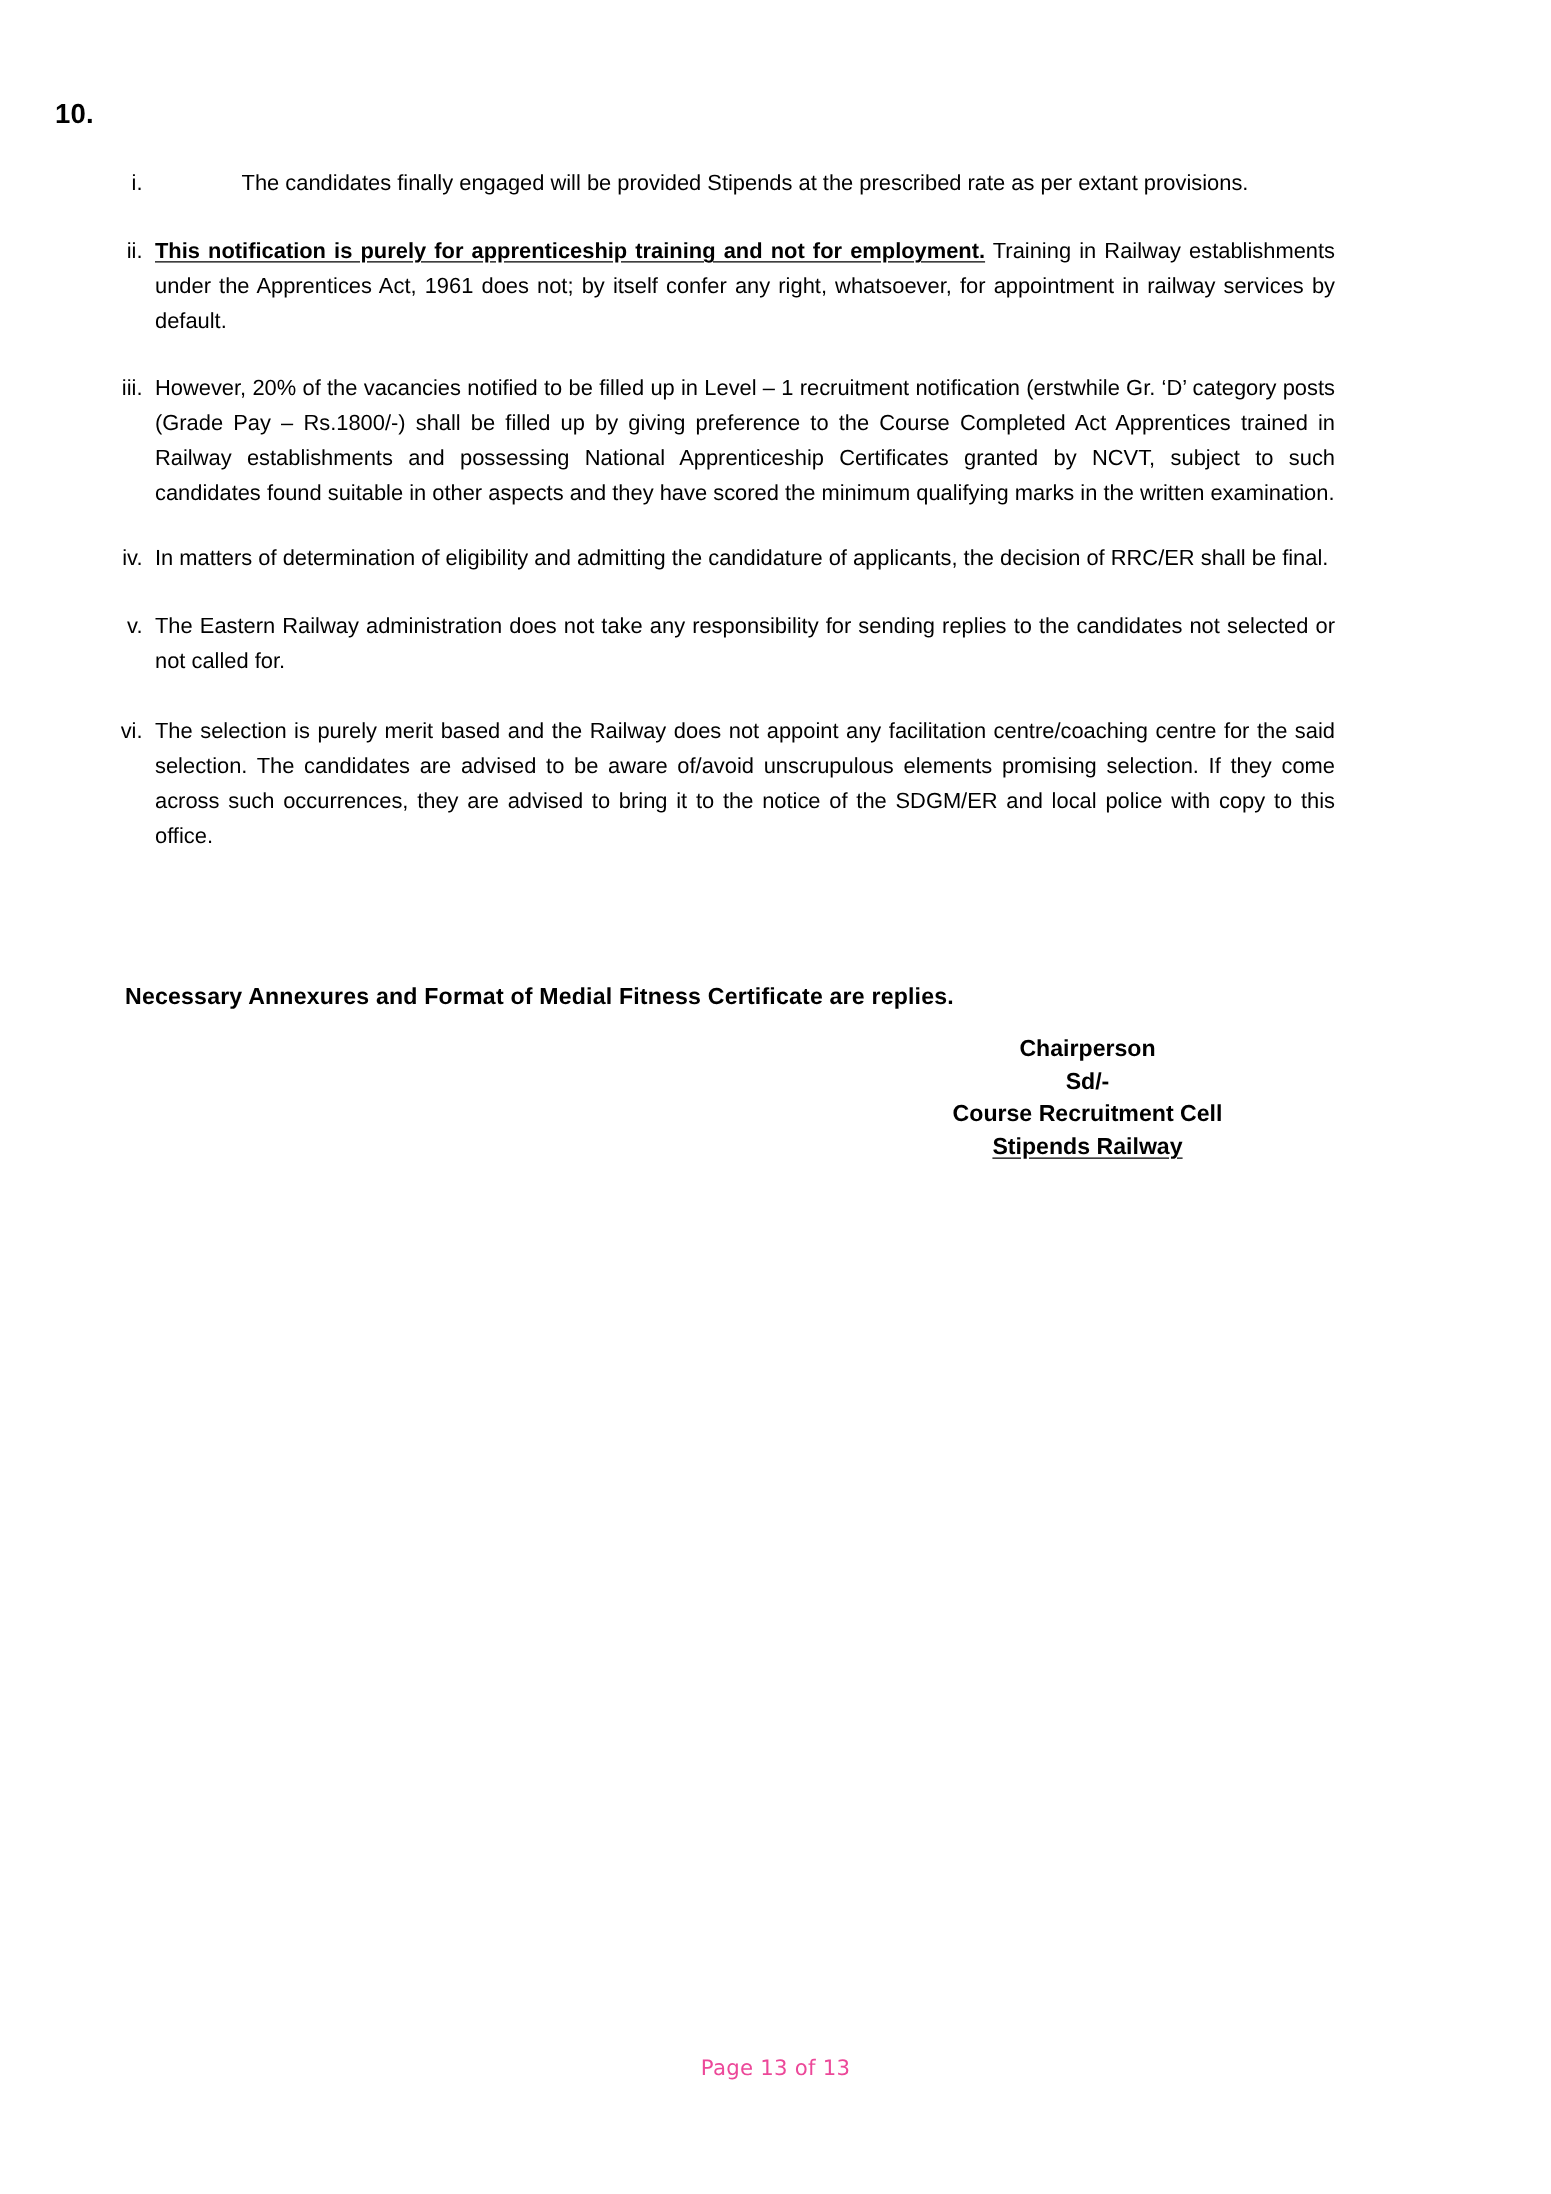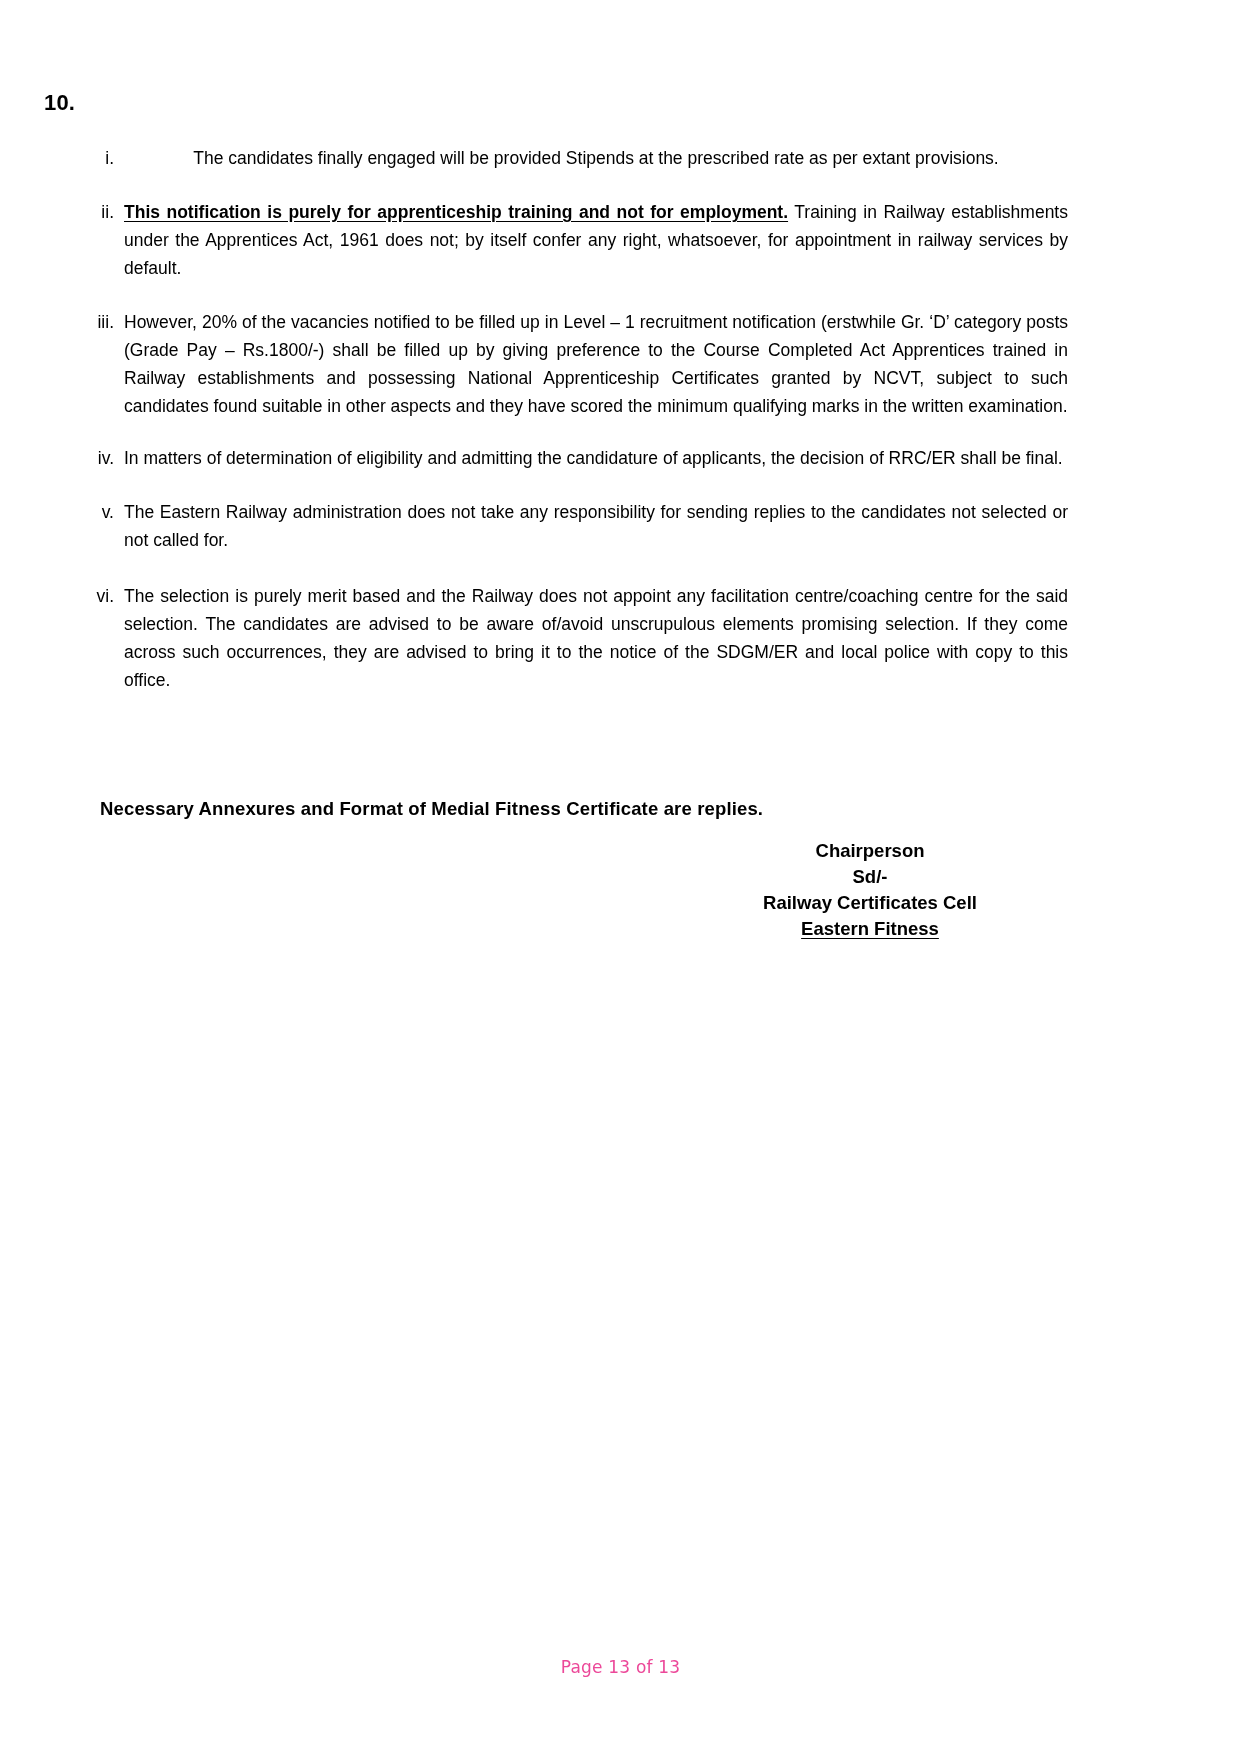--- a/index.html
+++ b/index.html
@@ -9,21 +9,21 @@
     background: #ffffff;
   }
   body {
     font-family: "Liberation Sans", sans-serif;
     color: #000000;
   }
   .page {
     position: relative;
     width: 1241px;
     height: 1696px;
-    margin: 16px auto;
+    margin: 4px auto;
     background: #ffffff;
     box-sizing: border-box;
     overflow: hidden;
   }
 
   
   .section-heading {
     position: absolute;
     top: 74px;
     left: 44px;
@@ -183,21 +183,21 @@
       <span class="roman-body">The selection is purely merit based and the Railway does not appoint any facilitation centre/coaching centre for the said selection. The candidates are advised to be aware of/avoid unscrupulous elements promising selection. If they come across such occurrences, they are advised to bring it to the notice of the SDGM/ER and local police with copy to this office.</span>
     </div>
 
   </div>
 
   <div class="annexure-note">Necessary Annexures and Format of Medial Fitness Certificate are replies.</div>
 
   <div class="signature-block">
     <span class="sig-line">Chairperson</span>
     <span class="sig-line">Sd/-</span>
-    <span class="sig-line">Railway Certificates Cell</span>
-    <span class="sig-line sig-underline">Eastern Fitness</span>
+    <span class="sig-line">Course Recruitment Cell</span>
+    <span class="sig-line sig-underline">Stipends Railway</span>
   </div>
 
   <div class="page-footer">
     <span class="footer-text">Page 13 of 13</span>
   </div>
 
 </div>
 
 </body></html>

